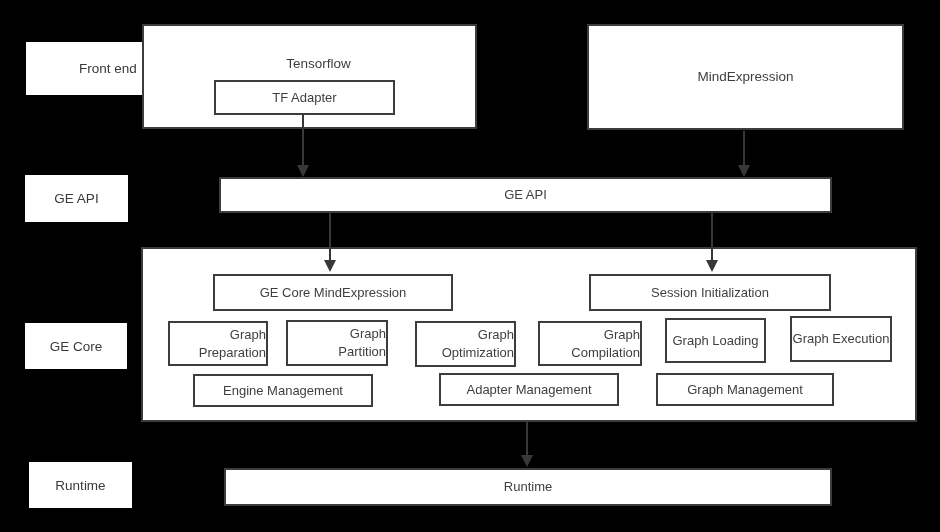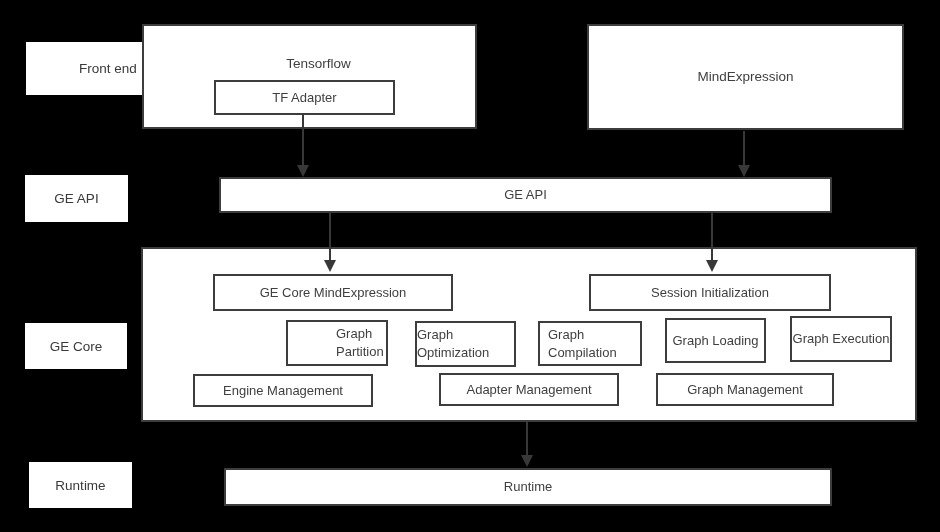--- a/index.html
+++ b/index.html
@@ -26,21 +26,21 @@
     color: #3a3a3a;
   }
   .box {
     position: absolute;
     background: #ffffff;
     border: 2px solid #3d3d3d;
     box-sizing: border-box;
     display: flex;
     align-items: center;
     justify-content: center;
-    text-align: left;
+    text-align: right;
     font-size: 13px;
     line-height: 1.35;
     color: #3f3f3f;
   }
   .panel {
     position: absolute;
     background: #ffffff;
     border: 2px solid #3d3d3d;
     box-sizing: border-box;
   }
@@ -86,20 +86,21 @@
 
   <div class="box" style="left:587px; top:24px; width:317px; height:106px; font-size:13.5px;">MindExpression</div>
 
   <div class="box" style="left:219px; top:177px; width:613px; height:36px;">GE API</div>
 
   <div class="panel" style="left:141px; top:247px; width:776px; height:175px;"></div>
 
   <div class="box" style="left:213px; top:274px; width:240px; height:37px;">GE Core MindExpression</div>
   <div class="box" style="left:589px; top:274px; width:242px; height:37px;">Session Initialization</div>
 
+  <div class="box" style="left:168px; top:321px; width:100px; height:45px;">Graph Preparation</div>
   <div class="box" style="left:286px; top:320px; width:102px; height:46px;padding-left:48px;">Graph Partition</div>
   <div class="box" style="left:415px; top:321px; width:101px; height:46px;">Graph Optimization</div>
   <div class="box" style="left:538px; top:321px; width:104px; height:45px;padding-left:8px;">Graph Compilation</div>
   <div class="box" style="left:665px; top:318px; width:101px; height:45px;">Graph Loading</div>
   <div class="box" style="left:790px; top:316px; width:102px; height:46px;">Graph Execution</div>
 
   <div class="box" style="left:193px; top:374px; width:180px; height:33px;">Engine Management</div>
   <div class="box" style="left:439px; top:373px; width:180px; height:33px;">Adapter Management</div>
   <div class="box" style="left:656px; top:373px; width:178px; height:33px;">Graph Management</div>
 

